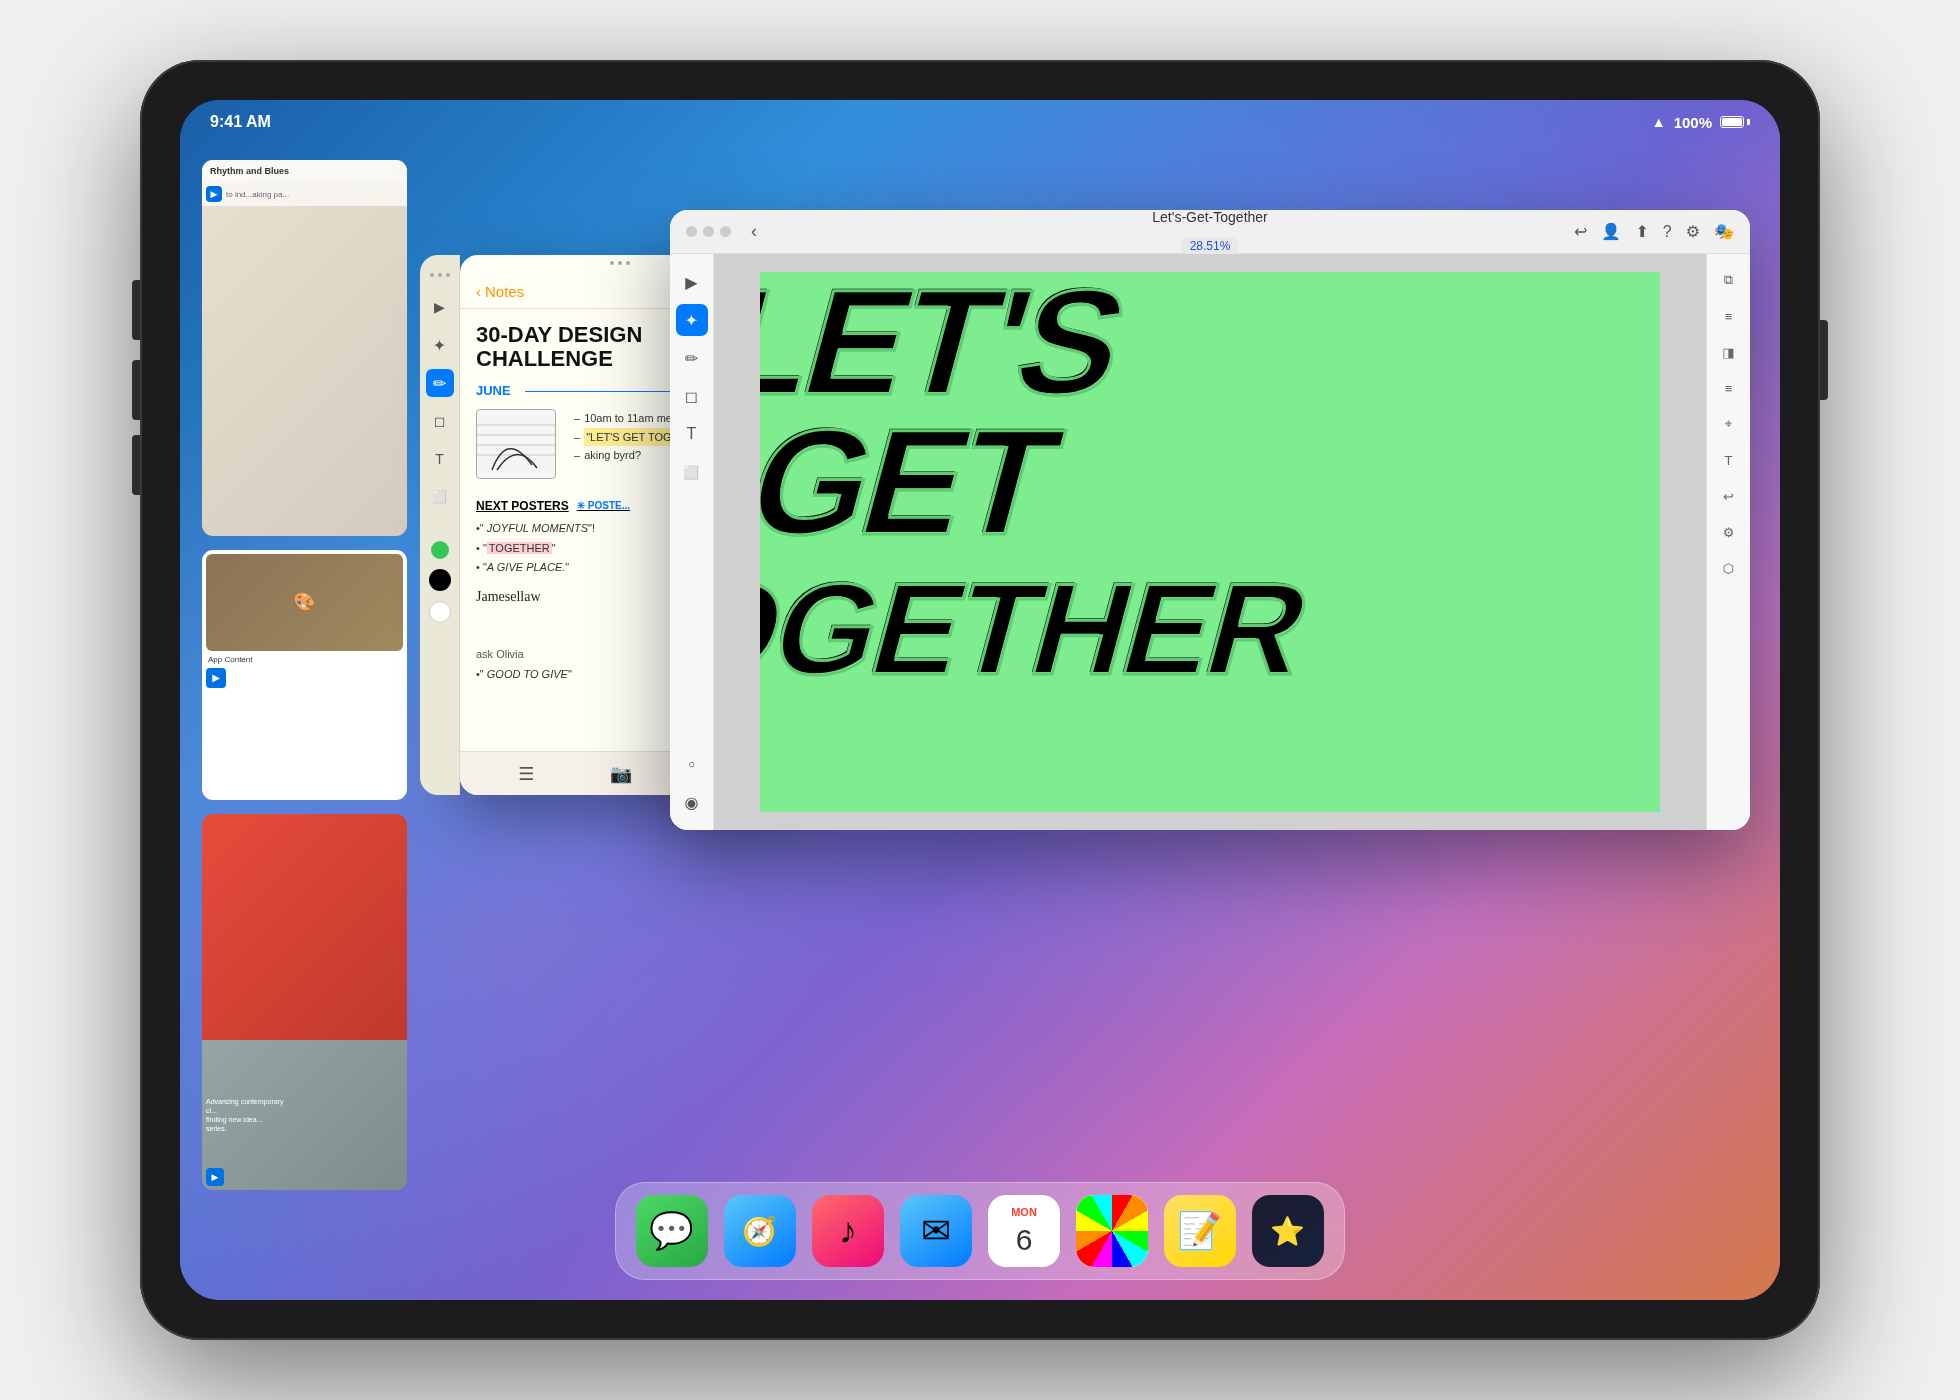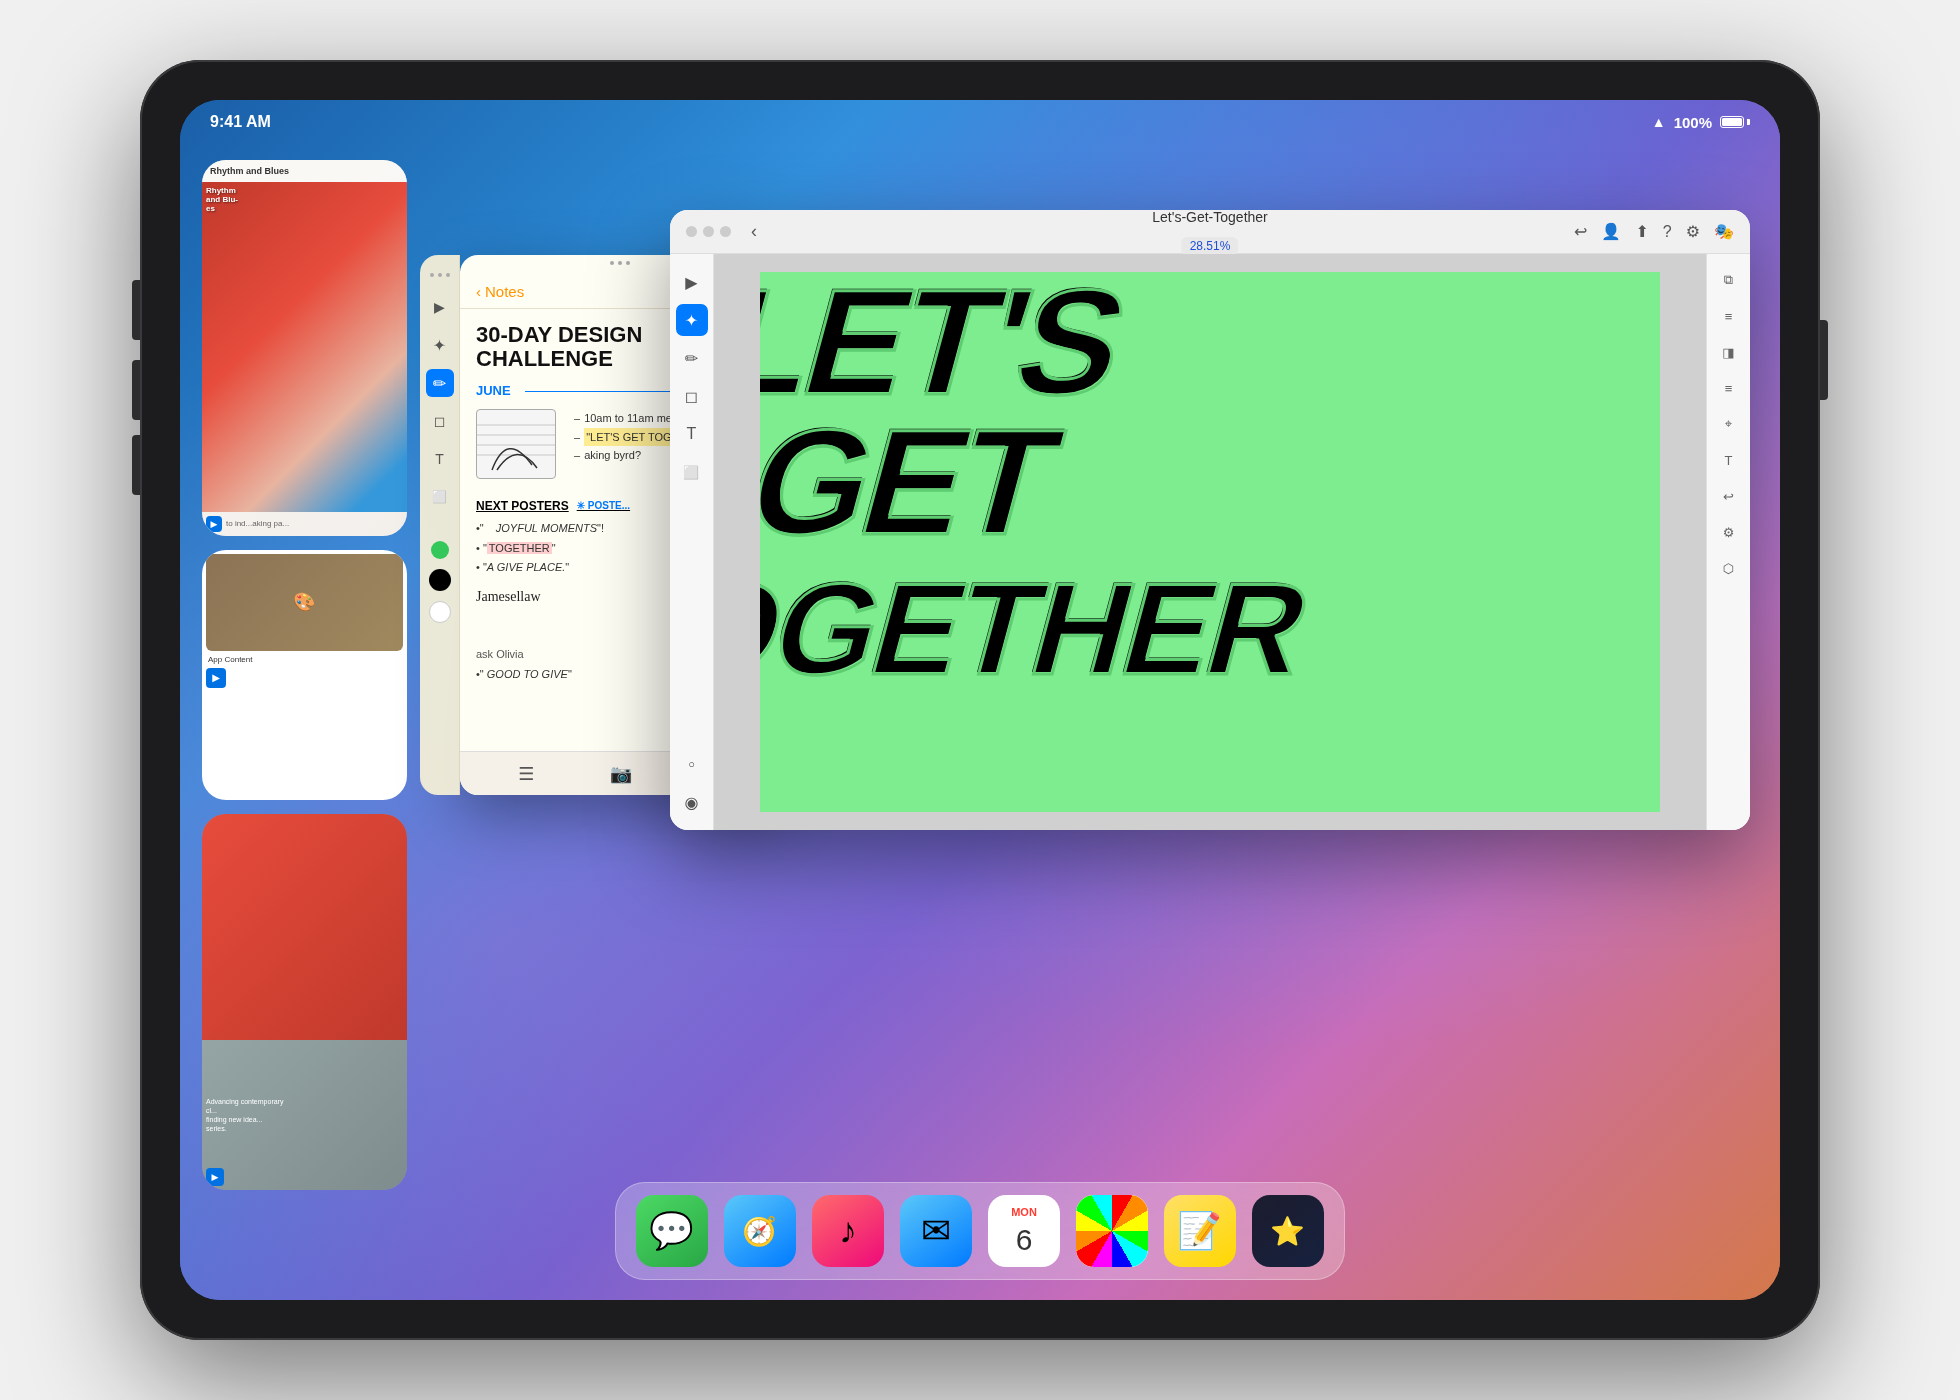--- a/index.html
+++ b/index.html
@@ -167,21 +167,21 @@
       bottom: 110px;
       width: 205px;
       display: flex;
       flex-direction: column;
       gap: 14px;
       z-index: 5;
     }
 
     .sidebar-app-card {
       background: rgba(255,255,255,0.15);
-      border-radius: 24px;
+      border-radius: 11px;
       overflow: hidden;
       cursor: pointer;
       flex: 1;
       position: relative;
     }
 
     
     .notes-window {
       position: absolute;
       left: 240px;
@@ -609,23 +609,20 @@
       </div>
     </div>
 
     <div class="multitask-sidebar">
 
       <div class="sidebar-app-card" style="background: rgba(255,255,255,0.9); flex: 1.2;">
         <div style="width:100%;height:100%;background:linear-gradient(135deg,#e8e0d0 0%,#d5cbbf 100%);display:flex;flex-direction:column;">
           <div style="padding:6px 8px;background:rgba(255,255,255,0.8);">
             <div style="font-size:9px;color:#333;font-weight:600;">Rhythm and Blues</div>
           </div>
-          <div style="flex:1;background:linear-gradient(135deg,#c0392b 0%,#e74c3c 40%,#e8b4a0 70%,#3498db 90%);position:relative;overflow:hidden;">
-            <div style="position:absolute;top:4px;left:4px;font-size:8px;font-weight:900;color:white;text-shadow:1px 1px 2px rgba(0,0,0,0.5);">Rhythm<br>and Blu-<br>es</div>
-          </div>
           <div style="padding:4px;background:rgba(255,255,255,0.7);display:flex;gap:4px;align-items:center;">
             <div style="width:16px;height:16px;border-radius:4px;background:#0071e3;display:flex;align-items:center;justify-content:center;">
               <span style="color:white;font-size:9px;">▶</span>
             </div>
             <div style="font-size:8px;color:#666;">to ind...aking pa...</div>
           </div>
         </div>
       </div>
 
       <div class="sidebar-app-card" style="flex: 0.8; background: rgba(255,255,255,0.9);">
@@ -724,21 +721,21 @@
               </div>
           </div>
         </div>
 
         <div class="notes-section-header">
           <span>NEXT POSTERS</span>
           <span style="font-size:10px;color:#007aff;">✳ poste...</span>
         </div>
 
         <div class="notes-bullet-items">
-          <div>•" <span style="font-style:italic;margin-left:9px;">JOYFUL MOMENTS</span>"!</div>
+          <div>•" <span style="font-style:italic;">JOYFUL MOMENTS</span>"!</div>
           <div>• "<span class="notes-highlight-pink">TOGETHER</span>"</div>
           <div>• "<span style="font-style:italic;">A GIVE PLACE.</span>"</div>
           <div style="margin-top:6px;font-family:'Brush Script MT',cursive;font-size:14px;color:#222;">Jamesellaw</div>
           <div style="font-size:11px;color:#555;margin-top:36px;">ask Olivia</div>
           <div>•" <span style="font-style:italic;">GOOD TO GIVE</span>"</div>
         </div>
       </div>
 
       <div class="notes-toolbar-bottom">
         <span style="font-size:18px;color:#555;">☰</span>

